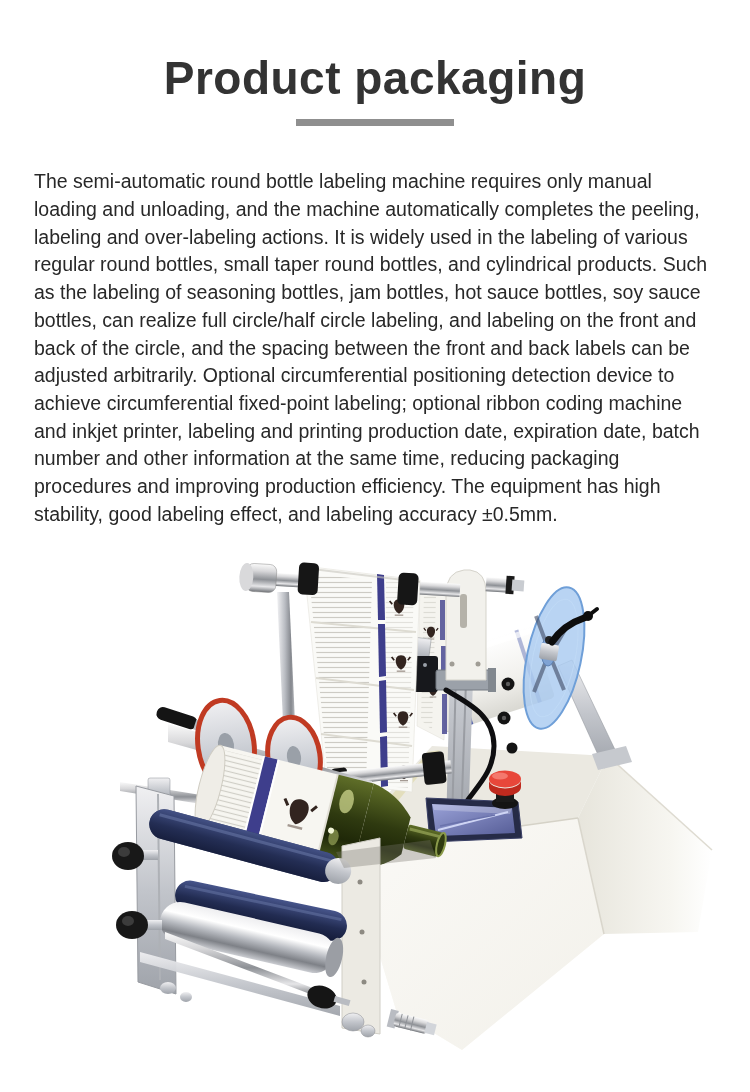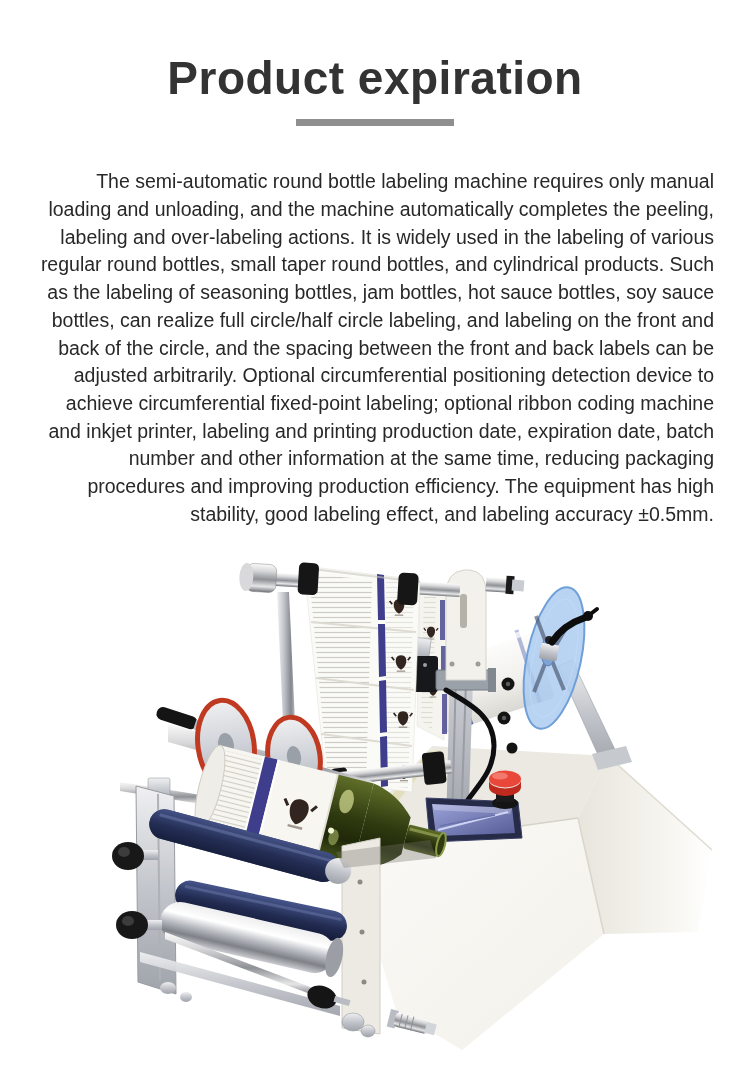--- a/index.html
+++ b/index.html
@@ -2,29 +2,29 @@
 <html><head>
 <meta charset="utf-8">
 <style>
   html,body{margin:0;padding:0;background:#ffffff;}
   .page{position:relative;width:750px;height:1092px;background:#fff;overflow:hidden;
         font-family:"Liberation Sans",sans-serif;}
   .title{margin:0;padding-top:54px;text-align:center;font-size:46px;font-weight:700;
          color:#333333;letter-spacing:.5px;line-height:1.05;}
   .divider{width:158px;height:7px;margin:17px auto 0;}
   .desc{margin:42px 36px 0 34px;font-size:19.5px;line-height:27.7px;color:#282828;
-        text-align:right;}
+        text-align:left;}
   .machine{position:absolute;left:0;top:532px;width:750px;height:560px;}
 </style>
 </head>
 <body>
 
 <div class="page">
 
-  <h1 class="title">Product expiration</h1>
+  <h1 class="title">Product packaging</h1>
   <div class="divider" style="background: rgb(143, 143, 143);"></div>
 
   <p class="desc">The semi-automatic round bottle labeling machine requires only manual loading and unloading, and the machine automatically completes the peeling, labeling and over-labeling actions. It is widely used in the labeling of various regular round bottles, small taper round bottles, and cylindrical products. Such as the labeling of seasoning bottles, jam bottles, hot sauce bottles, soy sauce bottles, can realize full circle/half circle labeling, and labeling on the front and back of the circle, and the spacing between the front and back labels can be adjusted arbitrarily. Optional circumferential positioning detection device to achieve circumferential fixed-point labeling; optional ribbon coding machine and inkjet printer, labeling and printing production date, expiration date, batch number and other information at the same time, reducing packaging procedures and improving production efficiency. The equipment has high stability, good labeling effect, and labeling accuracy ±0.5mm.</p>
 
   <svg class="machine" width="750" height="560" viewBox="0 532 750 560" xmlns="http://www.w3.org/2000/svg">
     <defs>
       <linearGradient id="gChromeH" x1="0" y1="0" x2="0" y2="1">
         <stop offset="0" stop-color="#fafafa"></stop>
           <stop offset=".25" stop-color="#d8d8da"></stop>
         <stop offset=".55" stop-color="#8e9196"></stop>

